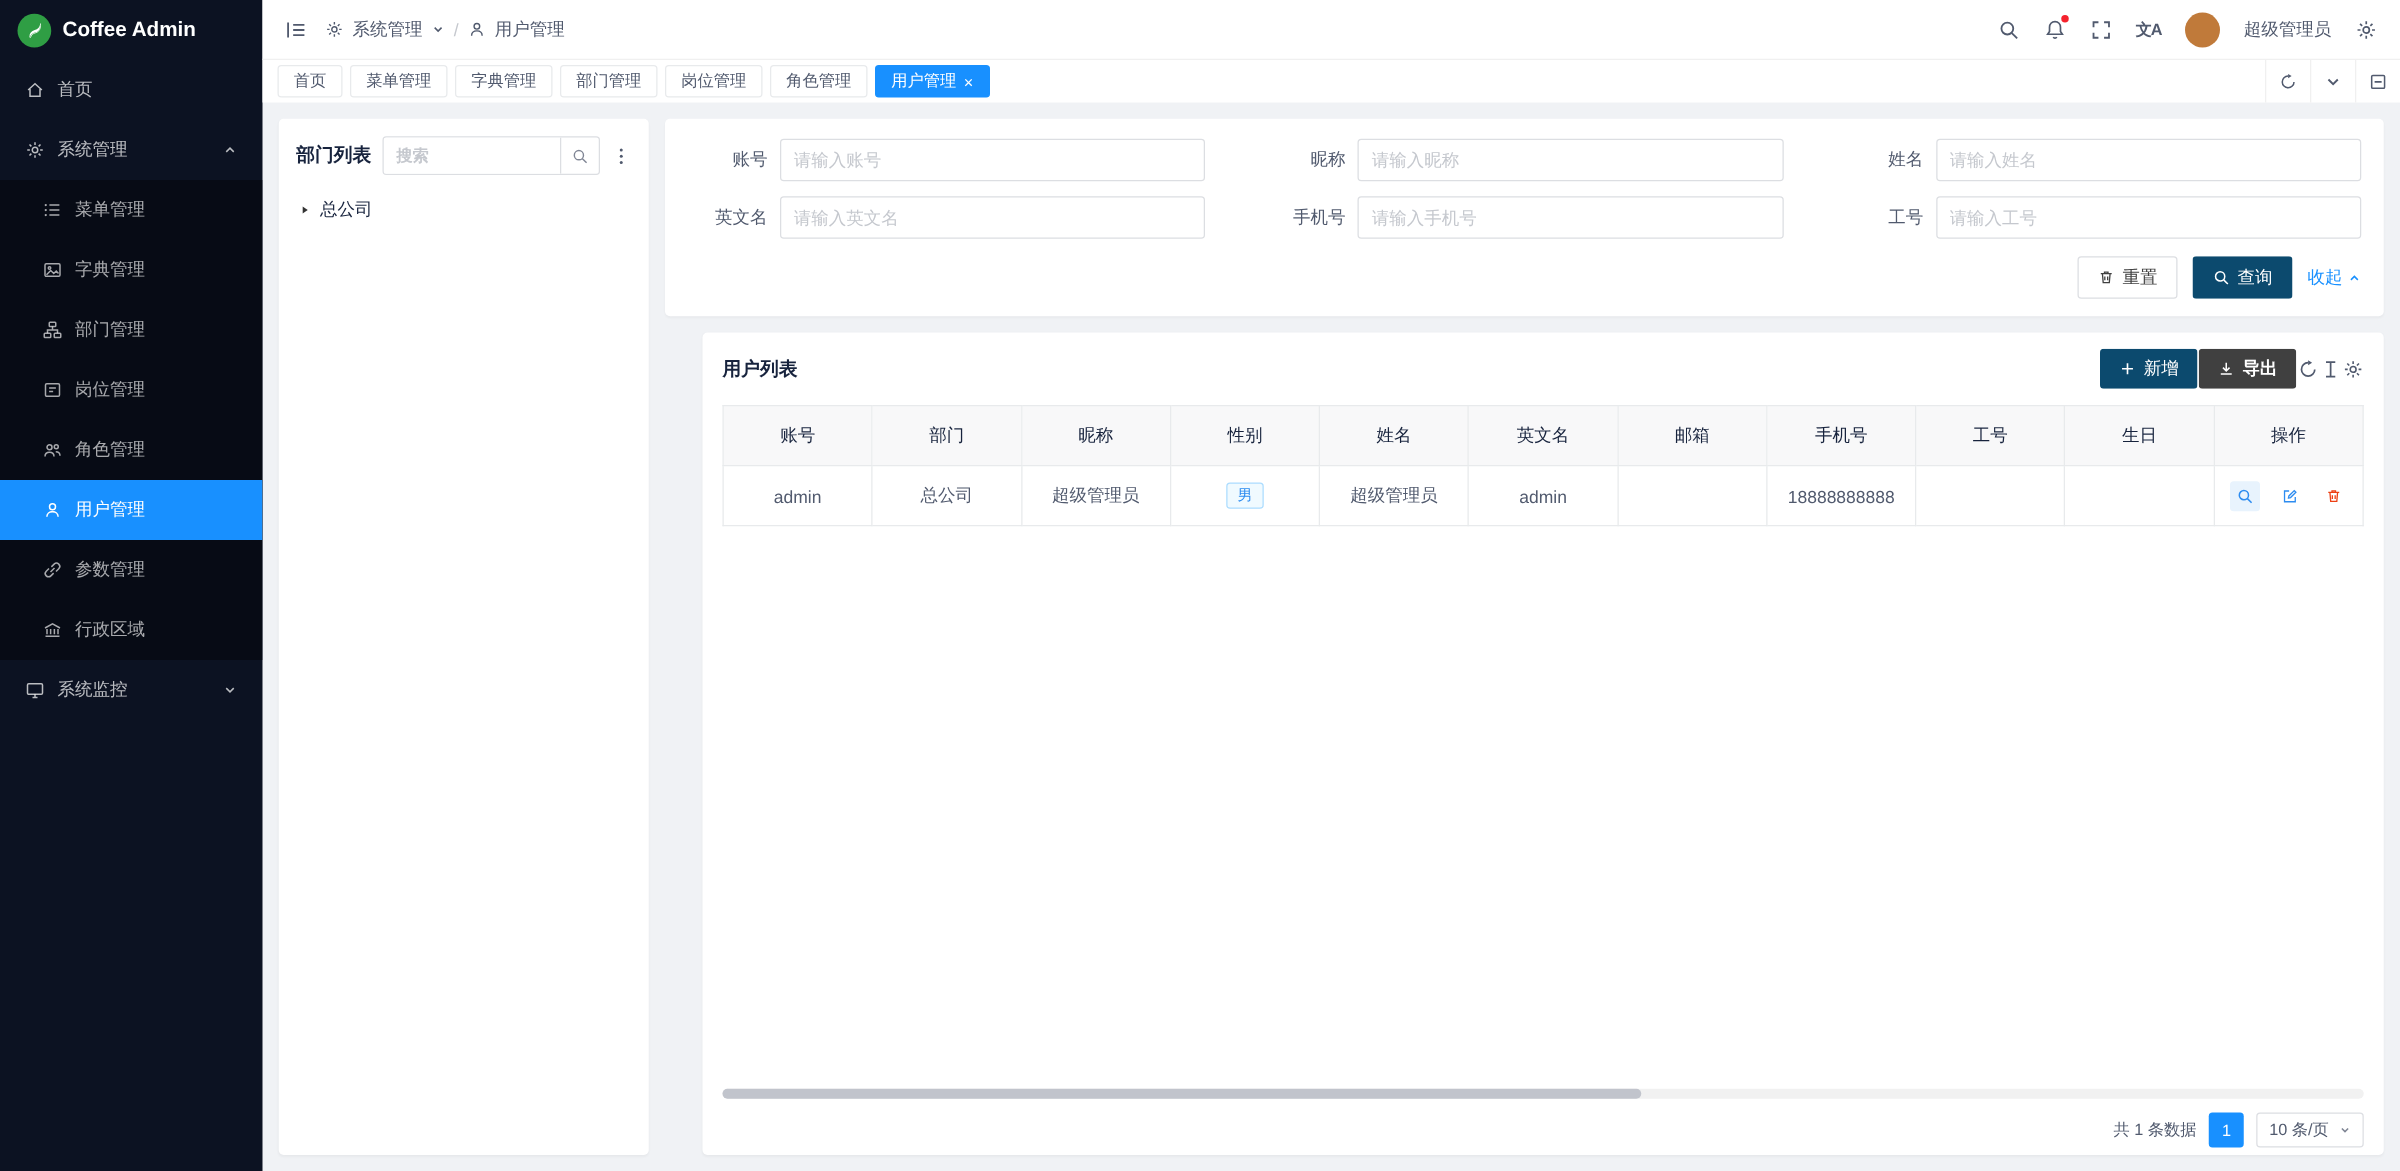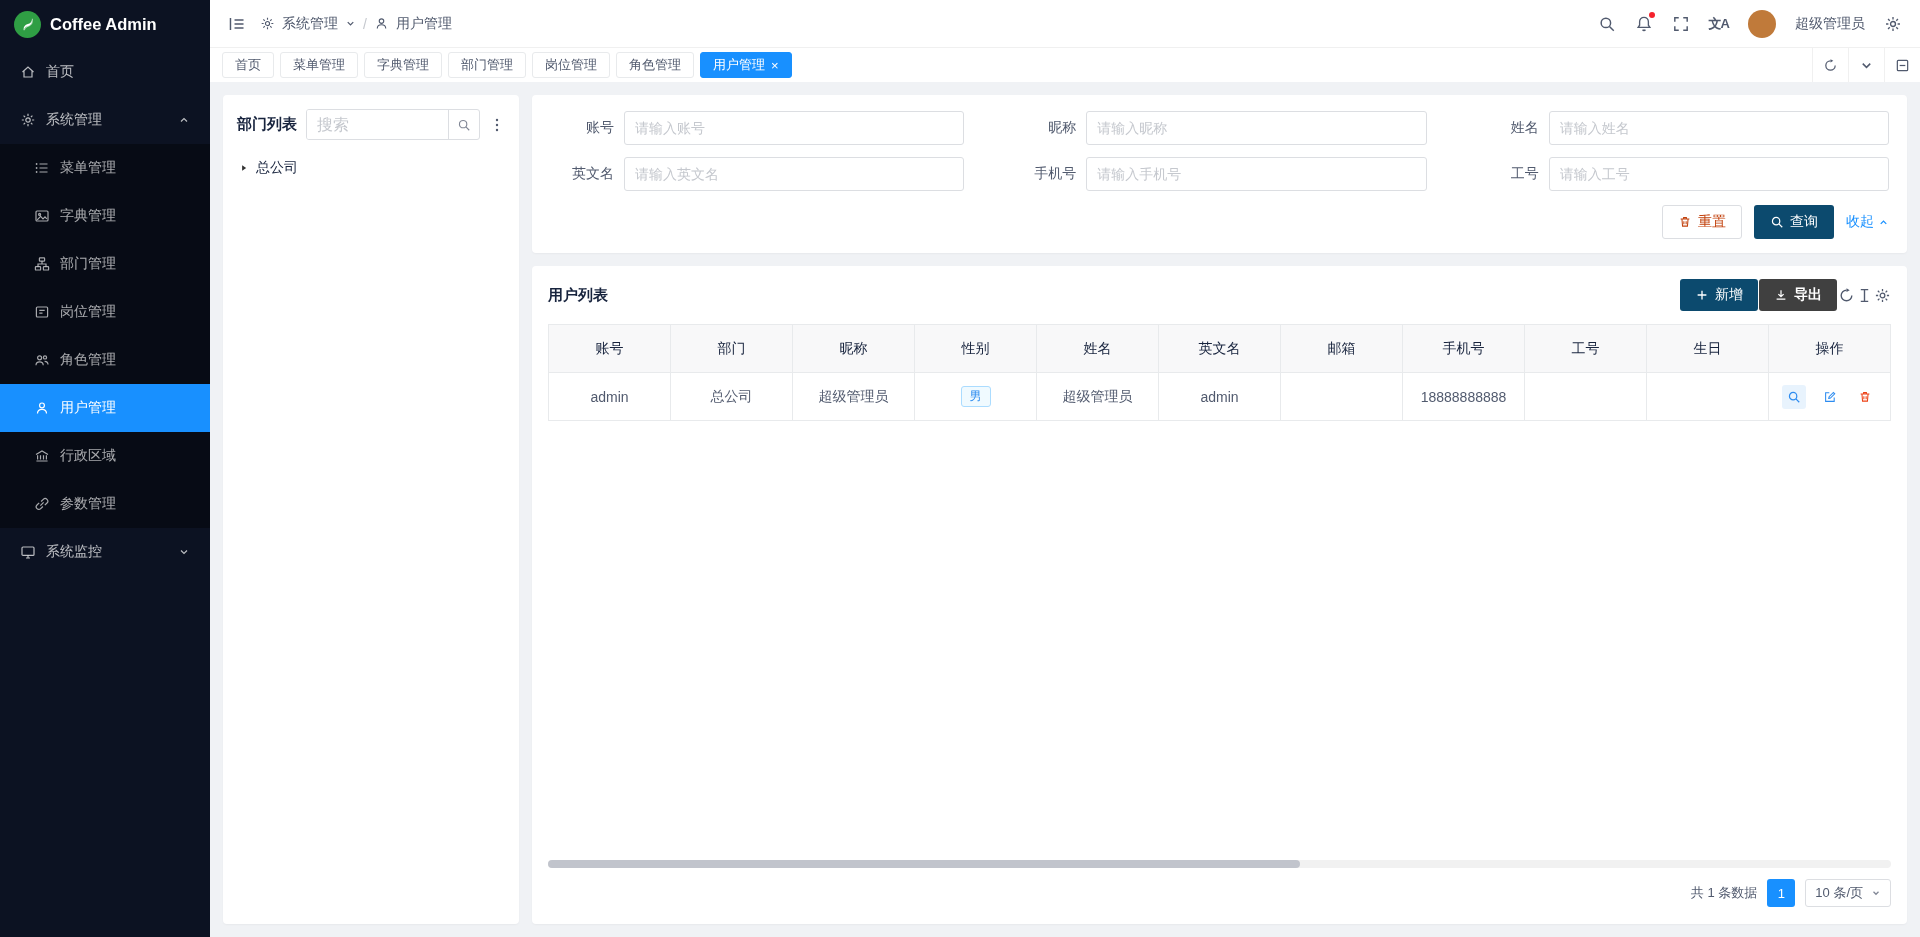--- a/index.html
+++ b/index.html
@@ -52,21 +52,21 @@
 
   
   .content { flex:1; display:flex; gap:13px; padding:13px; min-height:0; }
   .card { background:#fff; border-radius:4px; box-shadow:0 1px 2px rgba(0,0,0,.04); }
 
   
   .dept-card { width:296px; flex-shrink:0; padding:14px; display:flex; flex-direction:column; }
   .dept-head { display:flex; align-items:center; gap:9px; }
   .dept-title { font-size:15px; font-weight:bold; color:#17233d; white-space:nowrap; }
   .dept-search { flex:1; height:31px; border:1px solid #dcdee2; border-radius:3px; display:flex; overflow:hidden; min-width:0; }
-  .dept-search input { flex:1; border:none; outline:none; padding:0 10px; font-size:16px; color:#0f766e; min-width:0; font-family:inherit; }
+  .dept-search input { flex:1; border:none; outline:none; padding:0 10px; font-size:13px; color:#0f766e; min-width:0; font-family:inherit;font-weight:bold; }
   input::placeholder { color:#c5c8ce; }
   .dept-search-btn { width:31px; border-left:1px solid #dcdee2; display:flex; align-items:center; justify-content:center; color:#808695; cursor:pointer; }
   .dept-search-btn svg { width:14px; height:14px; }
   .dept-dots { display:flex; color:#515a6e; cursor:pointer; }
   .dept-dots svg { width:16px; height:16px; }
   .tree { margin-top:14px; }
   .tree-item { display:flex; align-items:center; gap:7px; padding:5px 2px; font-size:14px; color:#17233d; cursor:pointer; }
   .tree-caret { width:10px; height:10px; color:#333; flex-shrink:0; }
 
   
@@ -74,28 +74,28 @@
 
   
   .search-card { padding:16px 18px 14px; }
   .form-grid { display:grid; grid-template-columns:repeat(3,1fr); column-gap:48px; row-gap:12px; }
   .form-field { display:flex; align-items:center; min-width:0; }
   .form-label { width:64px; flex-shrink:0; text-align:right; margin-right:10px; color:#515a6e; font-size:14px; white-space:nowrap; }
   .form-input { flex:1; min-width:0; height:34px; border:1px solid #dcdee2; border-radius:3px; padding:0 10px; font-size:14px; color:#515a6e; outline:none; font-family:inherit; }
   .form-actions { display:flex; justify-content:flex-end; align-items:center; gap:12px; margin-top:14px; }
   .btn { height:34px; display:inline-flex; align-items:center; gap:6px; padding:0 15px; border-radius:3px; font-size:14px; cursor:pointer; border:1px solid transparent; white-space:nowrap; }
   .btn svg { width:14px; height:14px; }
-  .btn-default { background:#fff; border-color:#dcdee2; color:#c2410c; }
+  .btn-default { background:#fff; border-color:#dcdee2; color:#404040; }
   .btn-primary { background:#0c4a6e; color:#fff; }
   .btn-warning { background:#404040; color:#fff;font-weight:bold; }
   .link-collapse { display:inline-flex; align-items:center; gap:4px; color:#1890ff; font-size:14px; cursor:pointer; white-space:nowrap; }
   .link-collapse svg { width:11px; height:11px; }
 
   
-  .user-card { flex:1; padding:13px 16px 17px; display:flex; flex-direction:column; min-height:0; }
+  .user-card { flex:1; padding:13px 16px 6px; display:flex; flex-direction:column; min-height:0;margin-left:30px; }
   .user-head { display:flex; align-items:center; margin-bottom:13px; }
   .user-title { font-size:15px; font-weight:bold; color:#17233d; }
   .user-actions { margin-left:auto; display:flex; align-items:center; gap:1px; }
   .btn-sm { height:32px; padding:0 14px; }
   .tool-icon { width:17px; height:17px; color:#515a6e; cursor:pointer; }
   .table-wrap { flex:1; position:relative; min-height:0; }
   table { width:100%; border-collapse:collapse; table-layout:fixed; }
   th, td { border:1px solid #e8eaec; height:48px; text-align:center; padding:0 8px; white-space:nowrap; overflow:hidden; }
   th { background:#f8f8f9; color:#17233d; font-weight:normal; font-size:14px; }
   td { color:#515a6e; font-size:14px; }
@@ -190,29 +190,29 @@
         </div>
         <div class="menu-item active">
           <svg viewBox="0 0 16 16" fill="none" stroke="currentColor" stroke-width="1.2">
               <circle cx="8" cy="5.4" r="2.4"></circle>
               <path d="M3.5 13.4c0-2.6 2-4.1 4.5-4.1s4.5 1.5 4.5 4.1"></path>
             </svg>
           <span>用户管理</span>
         </div>
         <div class="menu-item">
           <svg viewBox="0 0 16 16" fill="none" stroke="currentColor" stroke-width="1.2">
+              <path d="M6.4 9.6l3.2-3.2M5.2 6.8 3 9a2.6 2.6 0 0 0 3.7 3.7l2.2-2.2M10.8 9.2 13 7a2.6 2.6 0 0 0-3.7-3.7L7.1 5.5"></path>
+            </svg>
+          <span>参数管理</span>
+        </div>
+        <div class="menu-item">
+          <svg viewBox="0 0 16 16" fill="none" stroke="currentColor" stroke-width="1.2">
               <path d="M2 6.4 8 3l6 3.4M3.6 7.2v4.2M6.5 7.2v4.2M9.5 7.2v4.2M12.4 7.2v4.2M2.4 13h11.2"></path>
             </svg>
           <span>行政区域</span>
-        </div>
-        <div class="menu-item">
-          <svg viewBox="0 0 16 16" fill="none" stroke="currentColor" stroke-width="1.2">
-              <path d="M6.4 9.6l3.2-3.2M5.2 6.8 3 9a2.6 2.6 0 0 0 3.7 3.7l2.2-2.2M10.8 9.2 13 7a2.6 2.6 0 0 0-3.7-3.7L7.1 5.5"></path>
-            </svg>
-          <span>参数管理</span>
         </div>
       </div>
       <div class="menu-item">
         <svg viewBox="0 0 16 16" fill="none" stroke="currentColor" stroke-width="1.2">
             <rect x="2" y="3" width="12" height="8.4" rx="1"></rect>
             <path d="M6 14h4M8 11.4V14"></path>
           </svg>
         <span>系统监控</span>
         <svg class="chev" viewBox="0 0 16 16" fill="none" stroke="currentColor" stroke-width="1.6">
             <path d="M4 6l4 4 4-4"></path>

